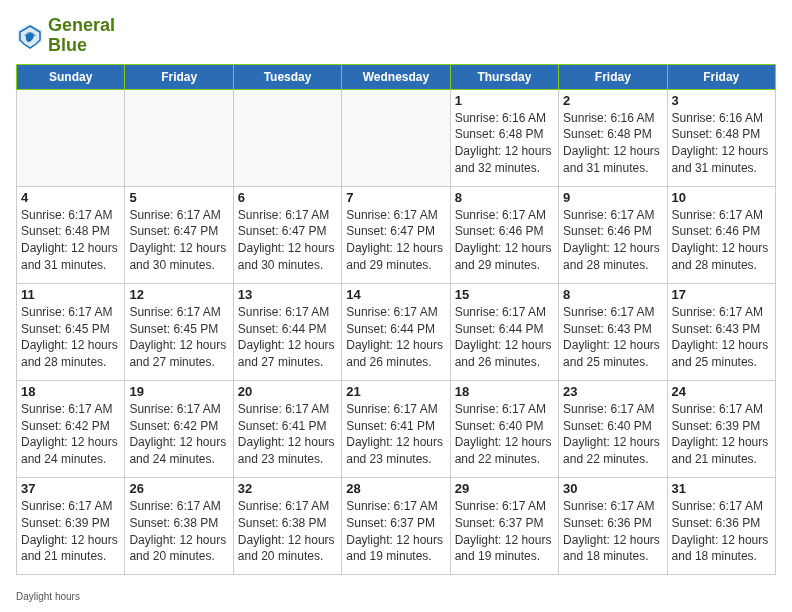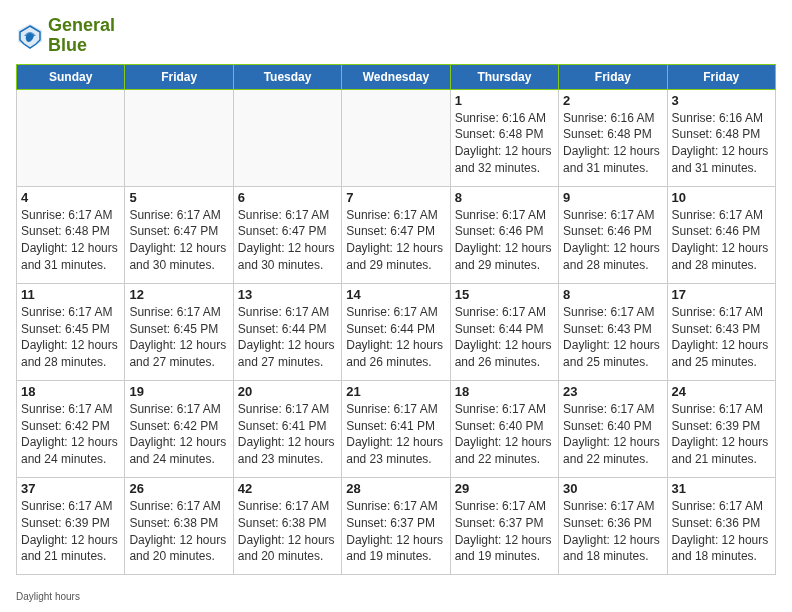--- a/index.html
+++ b/index.html
@@ -322,21 +322,21 @@
 and 21 minutes.</div>
           </td>
           <td>
             <span class="day-number">26</span>
             <div class="day-info" style="white-space: pre-line;">Sunrise: 6:17 AM
 Sunset: 6:38 PM
 Daylight: 12 hours
 and 20 minutes.</div>
           </td>
           <td>
-            <span class="day-number">42</span>
+            <span class="day-number">32</span>
             <div class="day-info" style="white-space: pre-line;">Sunrise: 6:17 AM
 Sunset: 6:38 PM
 Daylight: 12 hours
 and 20 minutes.</div>
           </td>
           <td>
             <span class="day-number">28</span>
             <div class="day-info" style="white-space: pre-line;">Sunrise: 6:17 AM
 Sunset: 6:37 PM
 Daylight: 12 hours

